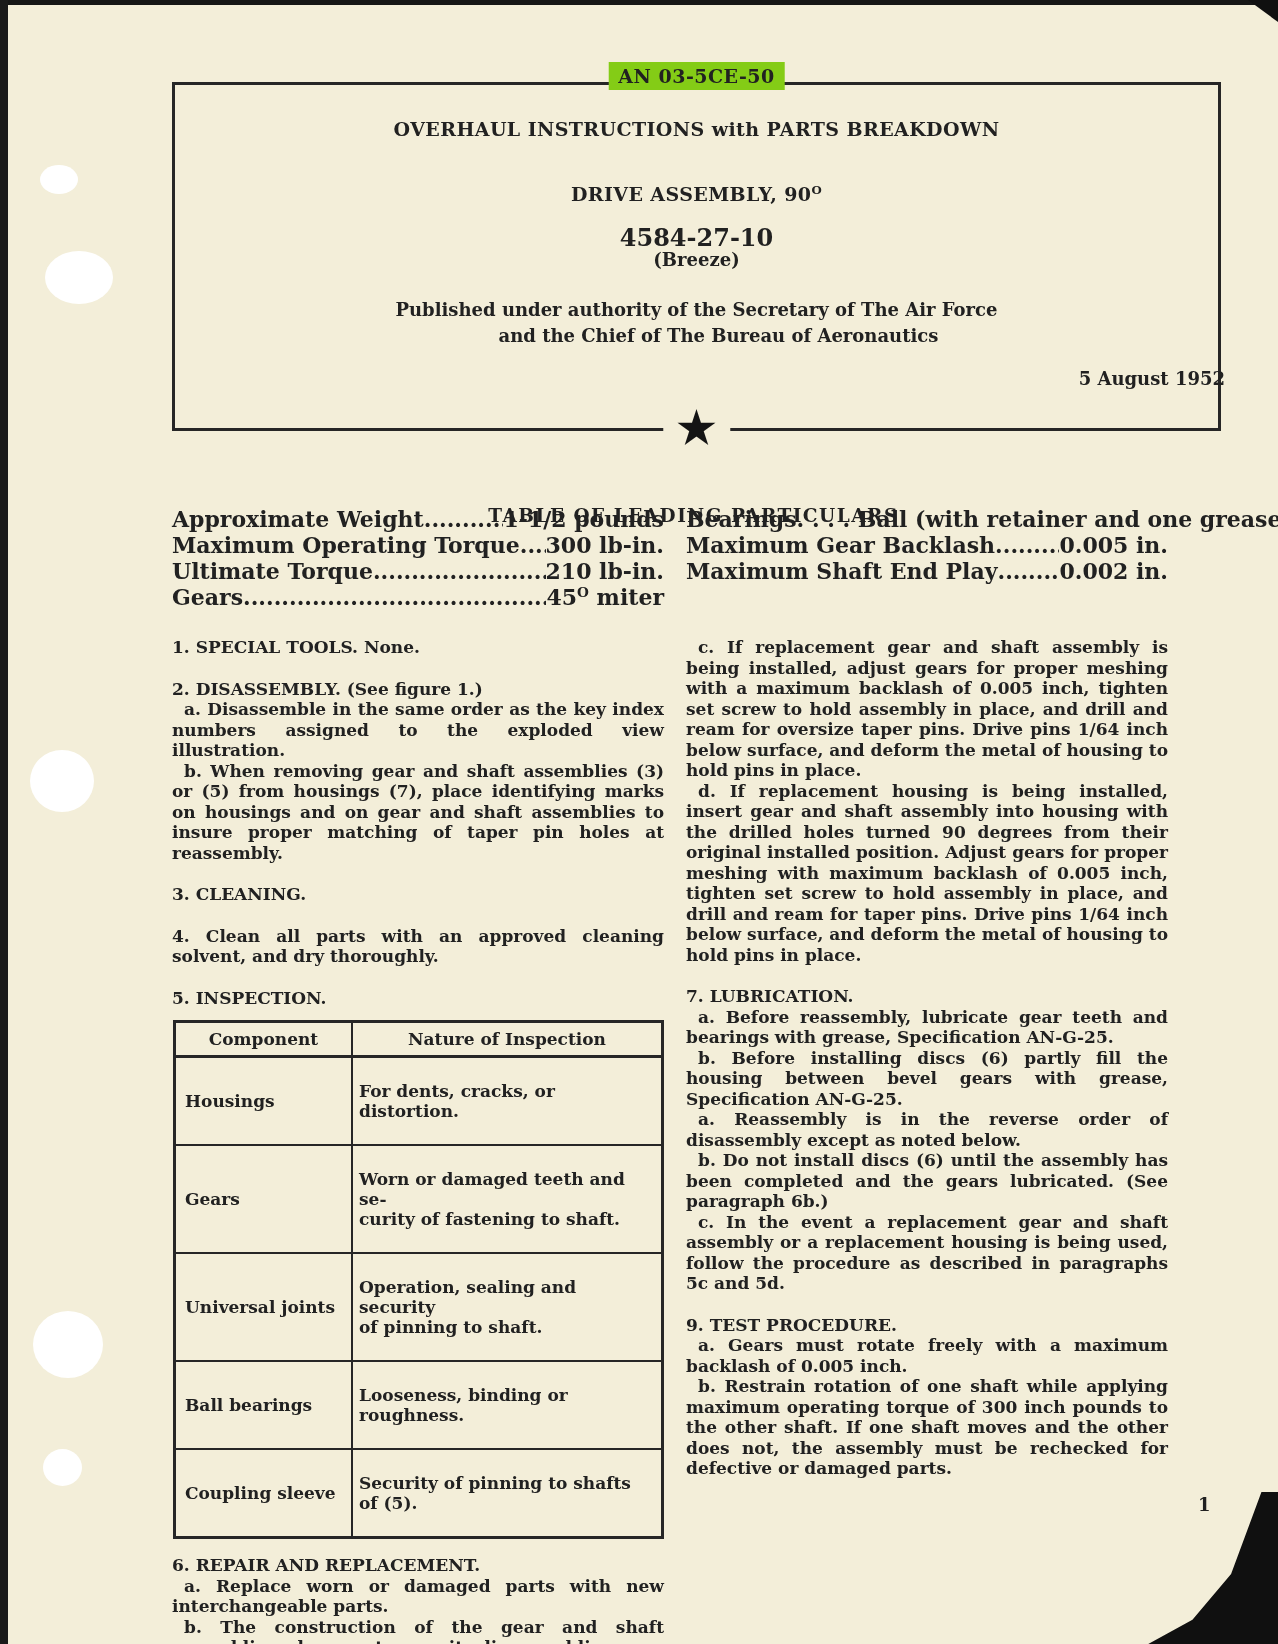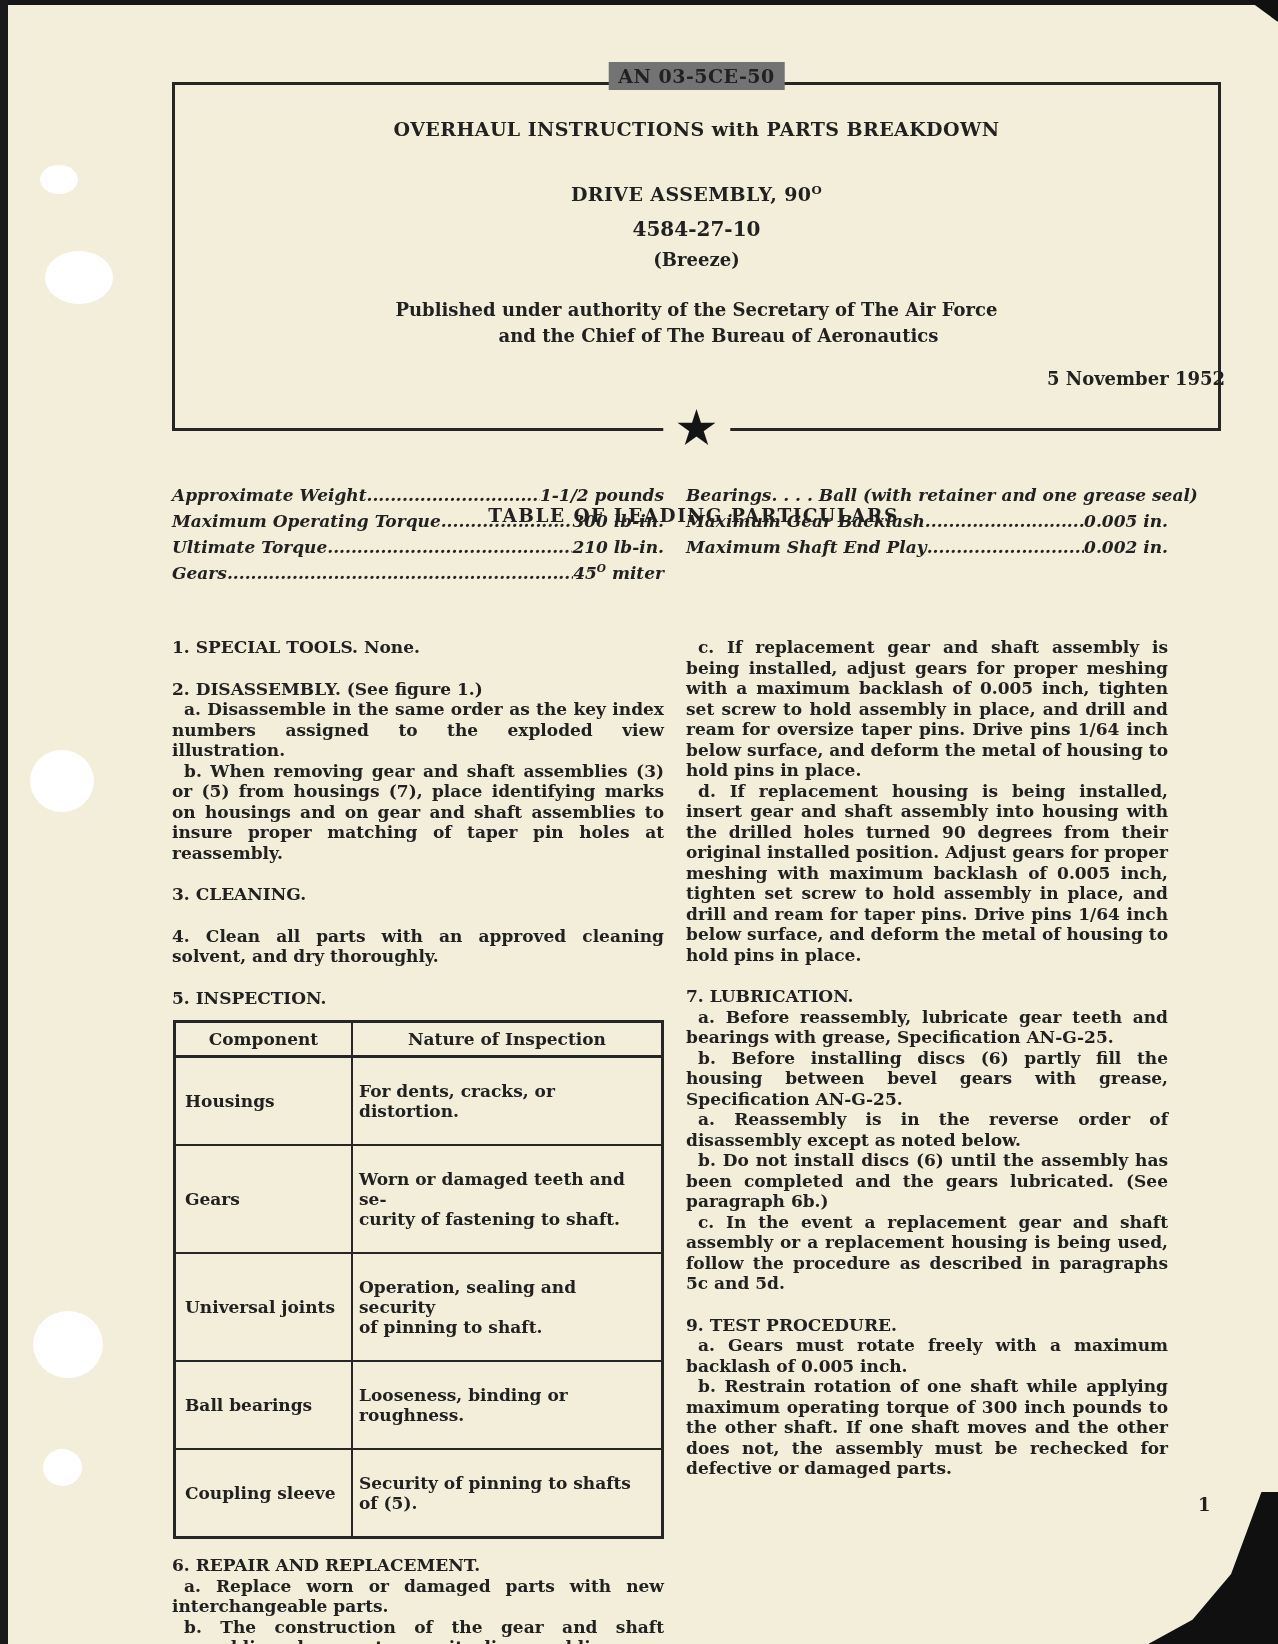--- a/index.html
+++ b/index.html
@@ -24,37 +24,37 @@
   .hole1{left:40px;top:165px;width:38px;height:29px;}
   .hole2{left:45px;top:251px;width:68px;height:53px;}
   .hole3{left:30px;top:750px;width:64px;height:62px;}
   .hole4{left:33px;top:1311px;width:70px;height:67px;}
   .hole5{left:43px;top:1449px;width:39px;height:37px;}
 
   
   .hdr-box{position:absolute;left:172px;top:82px;width:1043px;height:343px;
     border:3px solid #262626;text-align:center;font-weight:bold;}
   .doc-number{position:absolute;left:50%;top:-23px;transform:translateX(-50%);
-    background:#737373;padding:0 10px;height:28px;line-height:28px;
+    background:#84cc16;padding:0 10px;height:28px;line-height:28px;
     font-size:19px;letter-spacing:.5px;white-space:nowrap;}
   .star{position:absolute;left:50%;bottom:-26px;transform:translateX(-50%);
     background:#f3eed9;padding:0 14px;font-size:44px;line-height:52px;color:#141414;}
   .hdr-title{position:absolute;left:0;right:0;top:33px;font-size:19px;letter-spacing:.4px;}
   .hdr-assembly{position:absolute;left:0;right:0;top:98px;font-size:19px;letter-spacing:.4px;}
-  .hdr-part{position:absolute;left:0;right:0;top:132px;font-size:20px;}
+  .hdr-part{position:absolute;left:0;right:0;top:138px;font-size:24px;}
   .hdr-maker{position:absolute;left:0;right:0;top:164px;font-size:18px;}
   .hdr-auth1{position:absolute;left:0;right:0;top:214px;font-size:18px;}
   .hdr-auth2{position:absolute;left:0;right:0;top:240px;font-size:18px;padding-left:44px;}
   .hdr-date{position:absolute;right:-7px;top:283px;font-size:18px;white-space:nowrap;}
   sup.deg{font-size:.62em;vertical-align:super;line-height:0;}
 
   
   .part-heading{position:absolute;left:172px;width:1043px;top:473px;text-align:center;
     font-size:18.5px;font-weight:bold;letter-spacing:1.5px;margin-top:32px;}
-  .part-col{position:absolute;top:482px;font-size:17px;font-weight:bold;line-height:26px;font-style:italic;}
+  .part-col{position:absolute;top:506px;font-size:22px;font-weight:bold;line-height:26px;}
   .part-col.left{left:172px;width:492px;}
   .part-col.right{left:686px;width:482px;}
   .lead-row{display:flex;white-space:nowrap;}
   .lead-row .lbl{flex:0 0 auto;}
   .lead-row .dots{flex:1 1 auto;overflow:hidden;}
   .lead-row .val{flex:0 0 auto;}
 
   
   .col{position:absolute;top:637px;font-size:17px;font-weight:bold;line-height:20.5px;
     text-align:justify;}
@@ -92,21 +92,21 @@
   <div class="hole hole5"></div>
 
   <div class="hdr-box">
     <span class="doc-number">AN 03-5CE-50</span>
     <div class="hdr-title">OVERHAUL INSTRUCTIONS with PARTS BREAKDOWN</div>
     <div class="hdr-assembly"><span>DRIVE ASSEMBLY, 90</span><sup class="deg">O</sup></div>
     <div class="hdr-part">4584-27-10</div>
     <div class="hdr-maker">(Breeze)</div>
     <div class="hdr-auth1">Published under authority of the Secretary of The Air Force</div>
     <div class="hdr-auth2">and the Chief of The Bureau of Aeronautics</div>
-    <div class="hdr-date">5 November 1952</div>
+    <div class="hdr-date">5 August 1952</div>
     <span class="star">★</span>
   </div>
 
   <div class="part-heading">TABLE OF LEADING PARTICULARS</div>
 
   <div class="part-col left">
     <div class="lead-row">
       <span class="lbl">Approximate Weight  </span>
         <span class="dots">..........................................................................</span>
         <span class="val"> 1-1/2 pounds</span>

